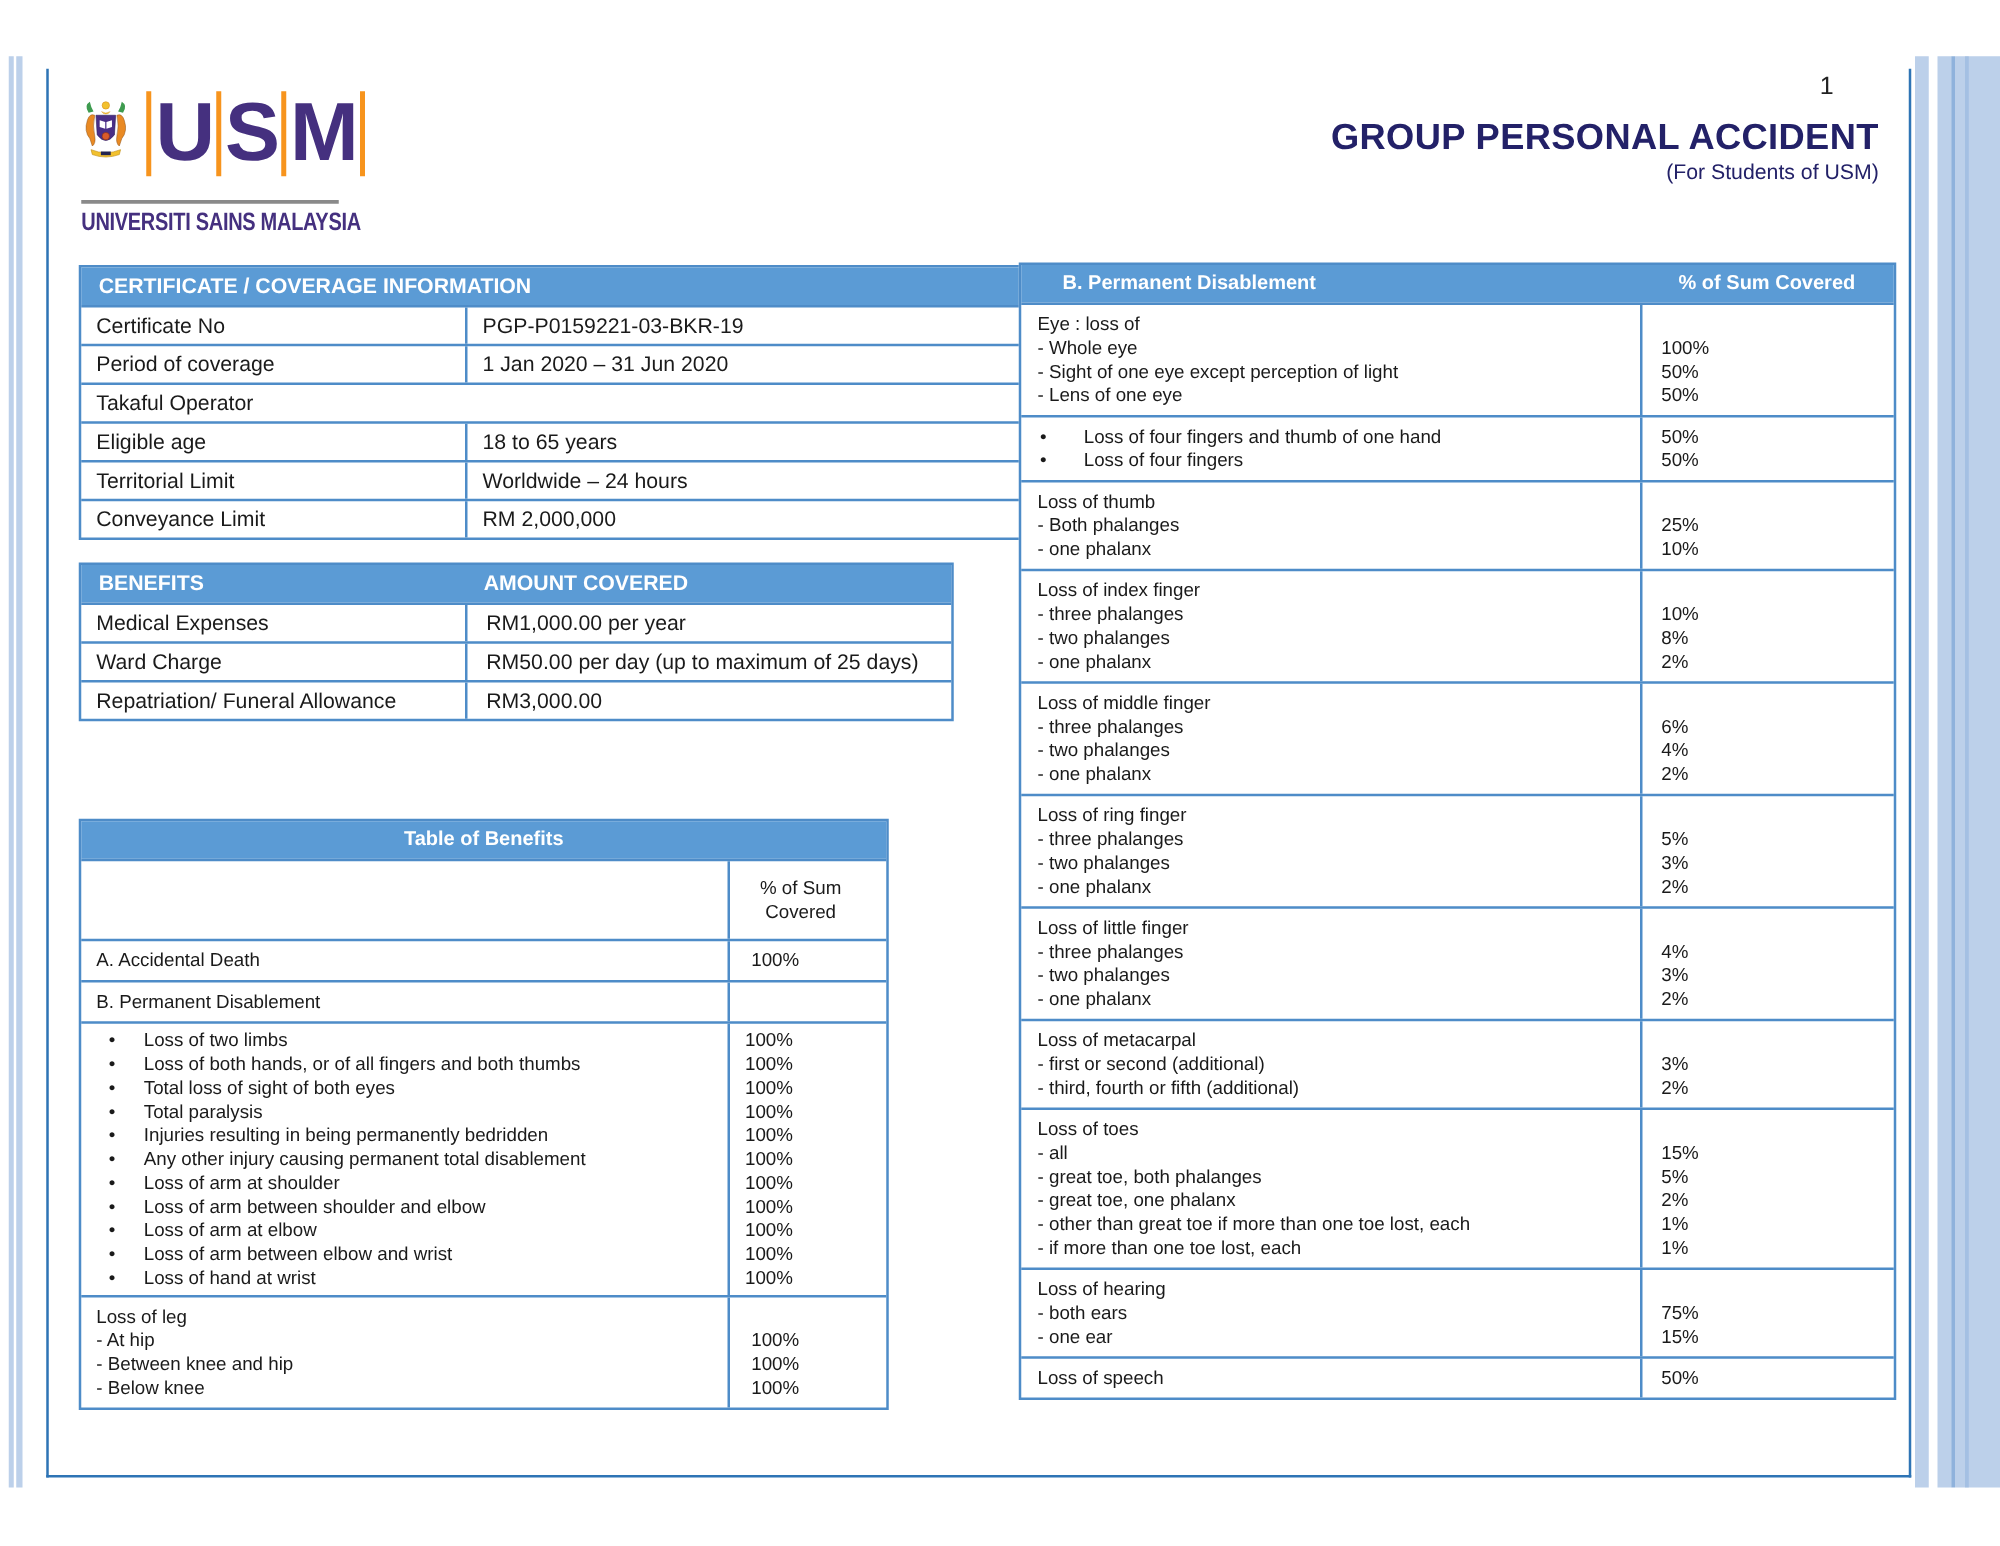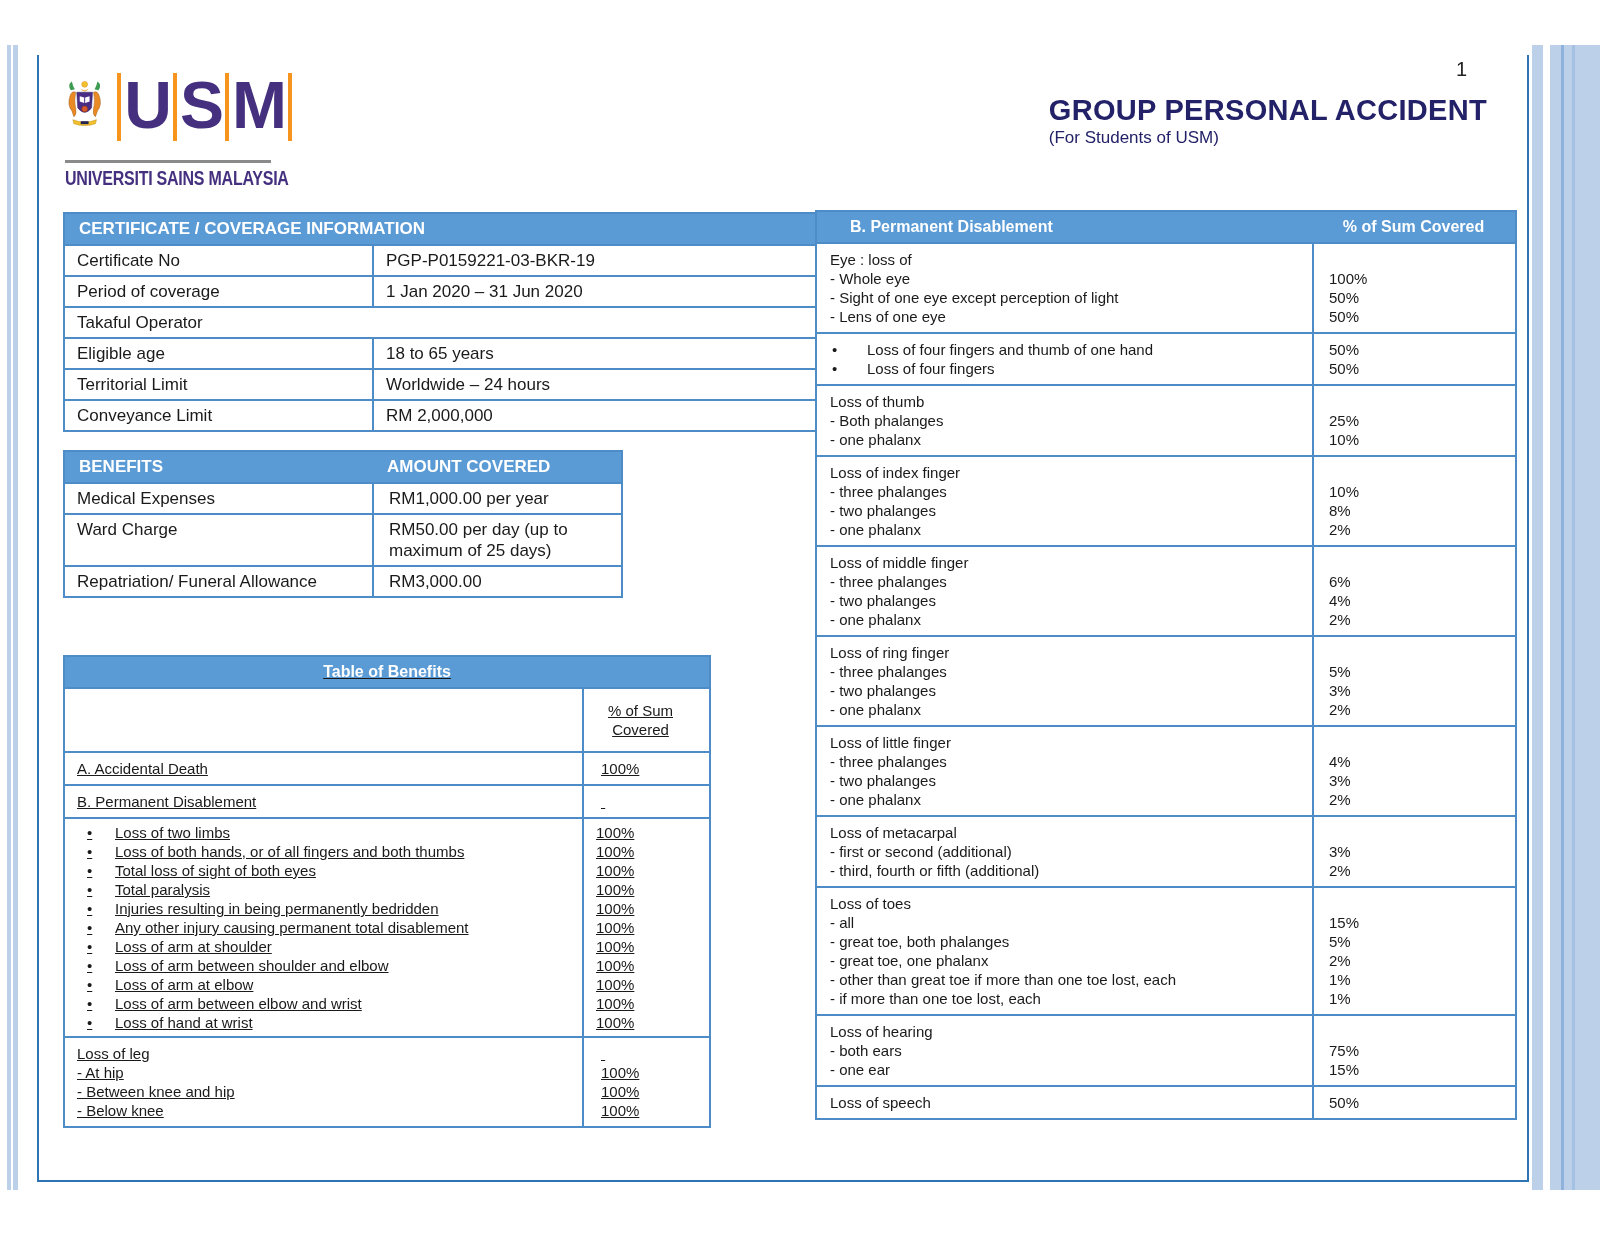--- a/index.html
+++ b/index.html
@@ -36,29 +36,29 @@
   .logo-top{display:flex;align-items:flex-start;}
   .wordmark{display:flex;align-items:stretch;height:74px;margin:16px 0 0 10px;}
   .wm-letter{font-size:66px;font-weight:800;color:var(--logo-purple);line-height:70px;letter-spacing:-2px;}
   .wm-bar{width:4px;background:var(--logo-orange);margin:3px 3px;}
   .logo-rule{height:3px;background:#8a8a8a;margin-top:6px;width:206px;}
   .logo-inst{font-size:20px;font-weight:bold;color:var(--logo-purple);margin-top:4px;white-space:nowrap;
              letter-spacing:-0.3px;transform:scaleX(0.8);transform-origin:left;}
 
   
   .pagenum{position:absolute;top:58px;right:133px;font-size:20px;color:#222;}
-  .title-block{position:absolute;top:94px;right:113px;}
+  .title-block{position:absolute;top:94px;right:97px;text-align:right;}
   .doc-title{font-size:29px;font-weight:bold;color:var(--title-navy);letter-spacing:.3px;}
   .doc-subtitle{font-size:17px;color:var(--title-navy);margin-top:1px;}
 
   
   .table{position:absolute;background:#fff;box-sizing:border-box;border:2px solid var(--table-border);}
   .cert {left:63px;top:212px;width:836px;}
-  .benef{left:63px;top:450px;width:560px;}
-  .tob  {left:63px;top:655px;width:648px;text-decoration:underline;}
+  .benef{left:63px;top:450px;width:700px;}
+  .tob  {left:63px;top:655px;width:648px;}
   .dis  {left:815px;top:210px;width:702px;}
 
   .t-head{background:var(--header-blue);color:#fff;font-weight:bold;}
   .cert .t-head{padding:5px 14px;font-size:17px;}
   .benef .t-head{display:grid;grid-template-columns:307px 1fr;}
   .benef .t-head span{padding:5px 0 5px 14px;font-size:17px;}
   .benef .t-head .h-right{padding-left:15px;}
   .tob .t-title{text-align:center;padding:6px 0;font-size:16px;}
   .dis .t-head{display:grid;grid-template-columns:495px 1fr;font-size:16px;}
   .dis .t-head .h-left{padding:6px 0 6px 33px;}

